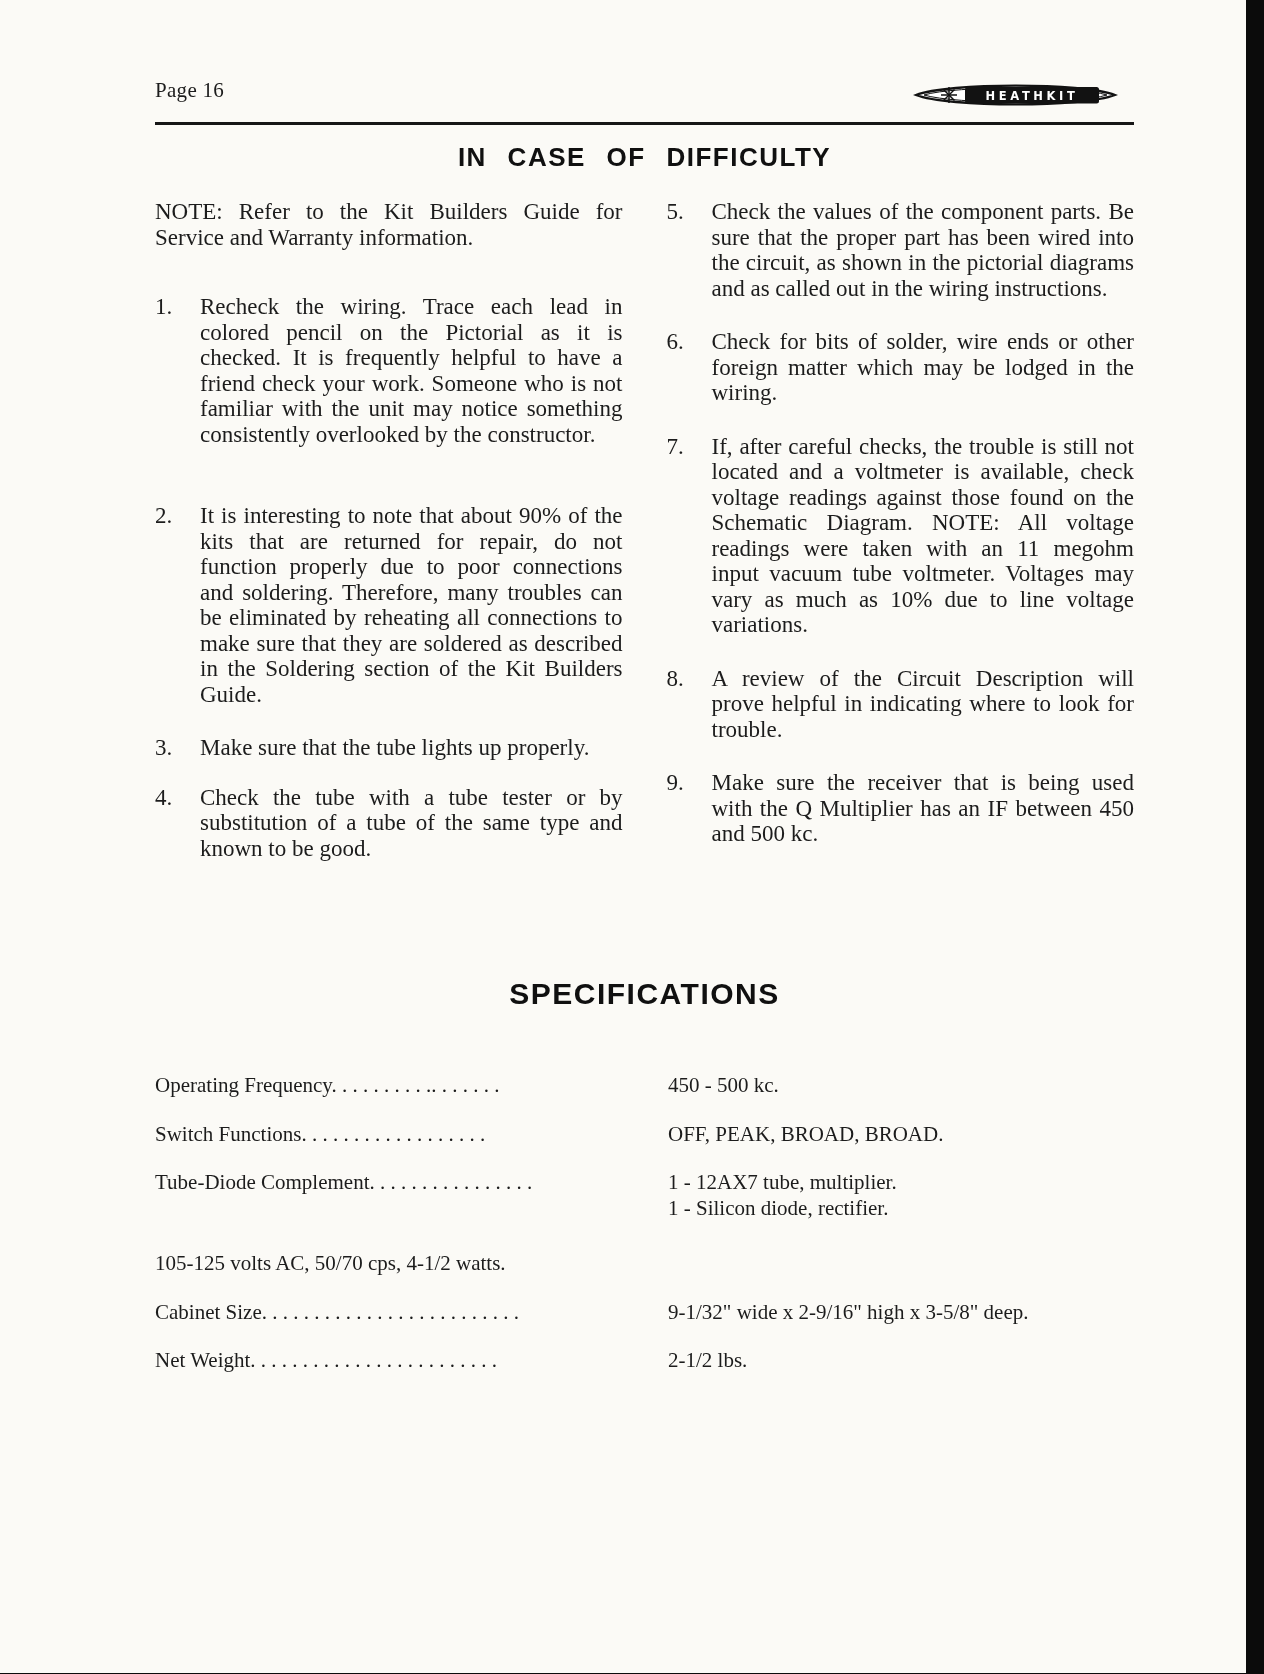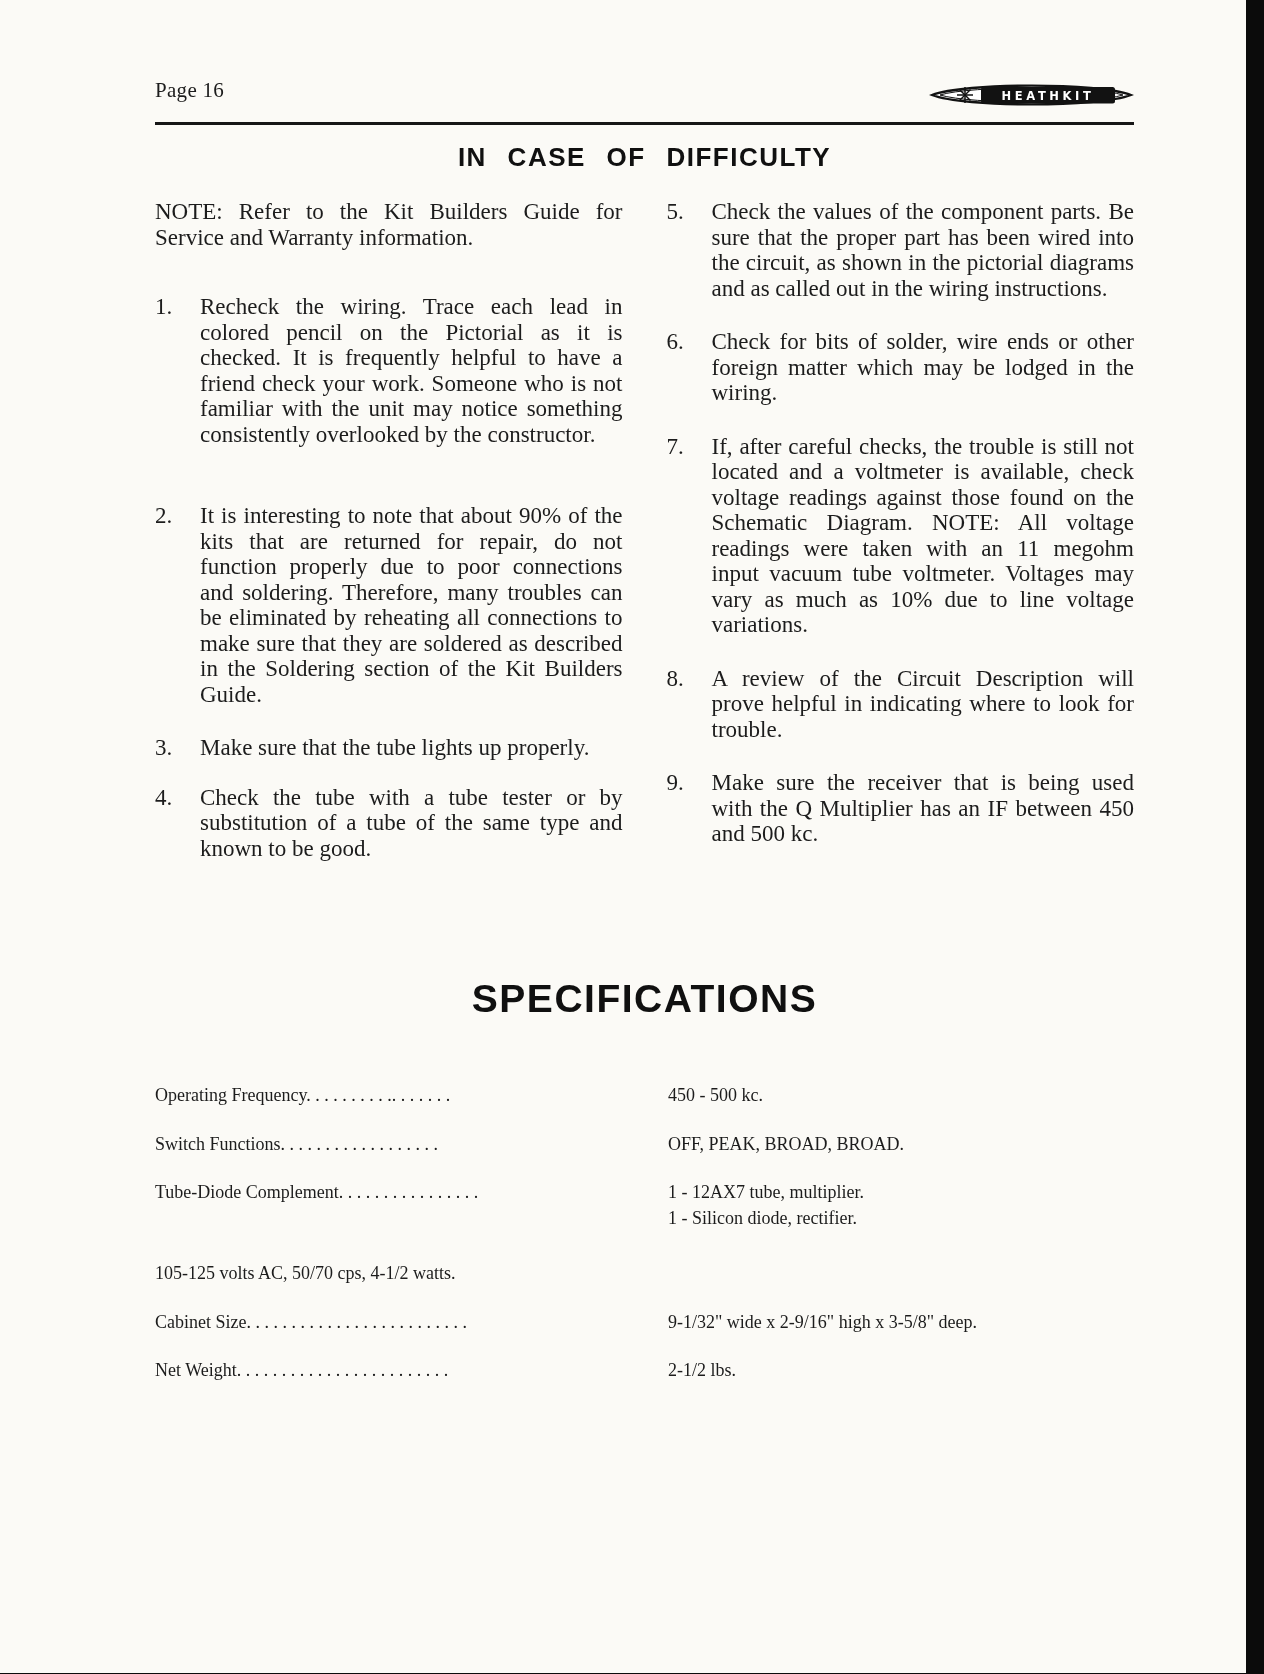--- a/index.html
+++ b/index.html
@@ -11,43 +11,43 @@
   }
   .scan { position:relative; width:1264px; height:1674px; background:#0b0b0b; overflow:hidden; }
   .page {
     position:absolute; left:0; top:0;
     width:1246px; height:1673px;
     background:#fbfaf6;
     padding:78px 112px 12px 155px;
   }
   .header { position:relative; height:44px; }
   .page-number { font-size:21px; letter-spacing:0.3px; }
-  .logo { position:absolute; right:0; top:2px; }
+  .logo { position:absolute; right:16px; top:2px; }
   .rule { height:3px; background:#161616; }
   .title {
     font-family:"Liberation Sans", sans-serif;
     font-size:26px; font-weight:bold;
     text-align:center; letter-spacing:1.5px; word-spacing:12px;
     margin-top:17px; color:#101010;
   }
   .columns { display:flex; gap:44px; margin-top:26px; }
   .col { flex:1; font-size:23px; line-height:25.5px; }
   .note { text-align:justify; margin-bottom:44px; }
   .item { display:flex; margin-bottom:28px; }
   .item.tight { margin-bottom:24px; }
   .item.loose { margin-bottom:56px; }
   .item .num { width:45px; flex:none; }
   .item .itext { flex:1; text-align:justify; }
   .spec-title {
     font-family:"Liberation Sans", sans-serif;
-    font-size:39px; font-weight:bold; text-align:center;
+    font-size:30px; font-weight:bold; text-align:center;
     letter-spacing:1.5px; word-spacing:4px;
     margin-top:92px; color:#101010;
   }
-  .specs { margin-top:62px; font-size:18px; line-height:25.5px; }
+  .specs { margin-top:62px; font-size:21px; line-height:25.5px; }
   .spec-row { display:flex; margin-bottom:23px; }
   .spec-row.gap-after { margin-bottom:30px; }
   .spec-label { width:513px; flex:none; overflow:hidden; white-space:nowrap; }
   .spec-value { white-space:pre-line; }
 </style>
 </head>
 <body>
 
 <div class="scan">
   <div class="page">

